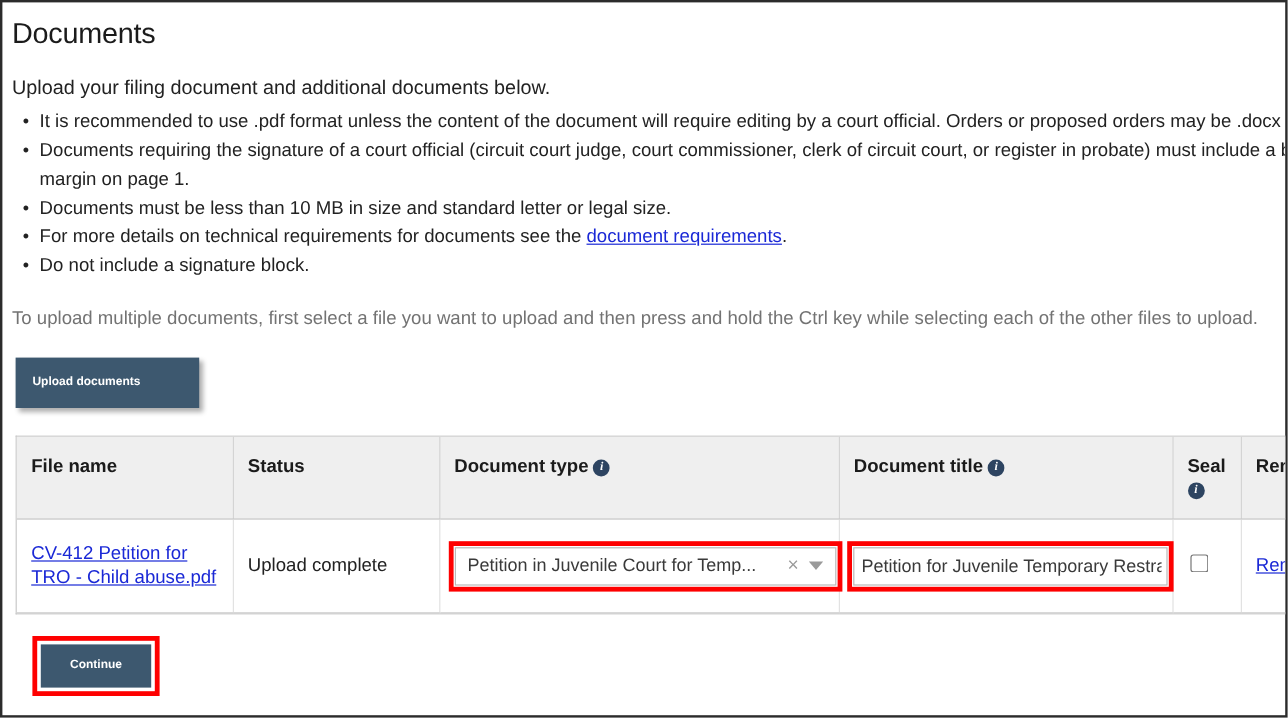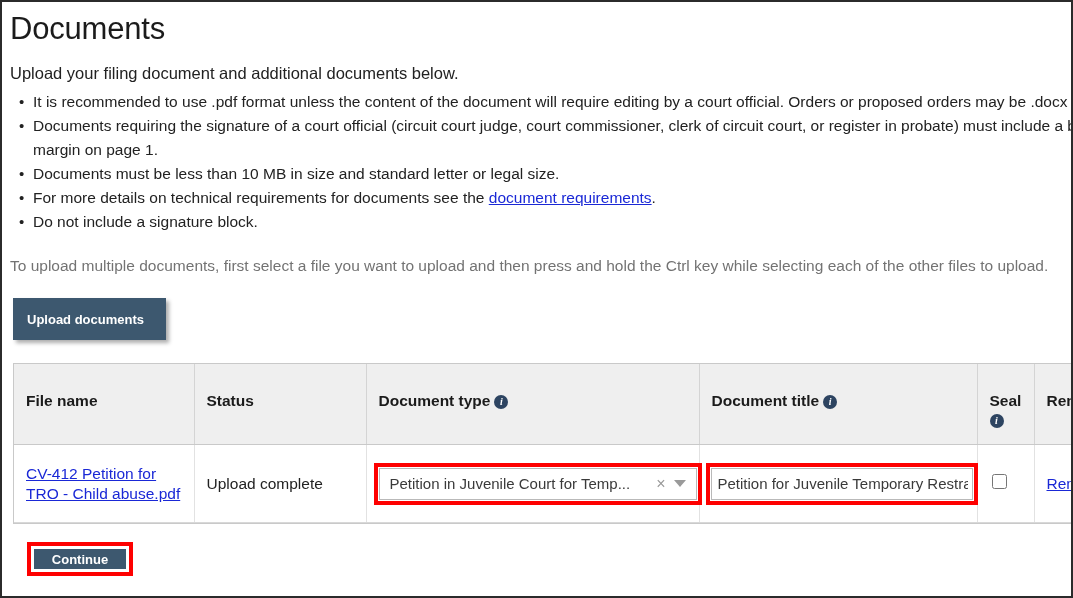--- a/index.html
+++ b/index.html
@@ -19,21 +19,21 @@
   .page {
     position: relative;
     width: 1069px;
     height: 594px;
     overflow: hidden;
     padding: 0 0 0 8px;
   }
 
   
   .page-title {
-    font-size: 31px;
+    font-size: 24px;
     font-weight: normal;
     color: #1b1b1b;
     margin: 8px 0 0 0;
     line-height: 38px;
     letter-spacing: -0.2px;
   }
 
   .intro {
     font-size: 16.5px;
     color: #222;
@@ -82,21 +82,21 @@
     white-space: nowrap;
   }
 
   
   .btn {
     display: inline-block;
     background: #3d586f;
     color: #ffffff;
     border: none;
     font-family: "Liberation Sans", sans-serif;
-    font-size: 13px;
+    font-size: 10px;
     font-weight: bold;
     text-align: center;
     cursor: pointer;
     box-shadow: 3px 3px 4px rgba(0,0,0,0.32);
     padding: 0;
     line-height: 1;
   }
   .btn-upload {
     width: 153px;
     height: 42px;
@@ -122,21 +122,21 @@
     table-layout: fixed;
   }
   table.doc-table th {
     background: #efefef;
     border-right: 1px solid #d4d4d4;
     border-bottom: 1px solid #c9c9c9;
     text-align: left;
     font-size: 15.5px;
     font-weight: bold;
     color: #1b1b1b;
-    padding: 28px 10px 16px 12px;
+    padding: 16px 10px 16px 12px;
     vertical-align: top;
     height: 63px;
   }
   table.doc-table td {
     border-right: 1px solid #e2e2e2;
     border-bottom: 1px solid #d8d8d8;
     padding: 10px 10px 10px 12px;
     vertical-align: middle;
     font-size: 15.5px;
     color: #222;
@@ -268,21 +268,21 @@
     height: 38px;
   }
   .continue-wrap {
     border: 4px solid #fe0000;
     padding: 3px;
     margin-left: 14px;
     display: inline-block;
   }
   .btn-continue {
     width: 92px;
-    height: 20px;
+    height: 36px;
     box-shadow: none;
   }
 </style>
 </head>
 <body>
 
 <div class="page">
 
   <h1 class="page-title">Documents</h1>
 

